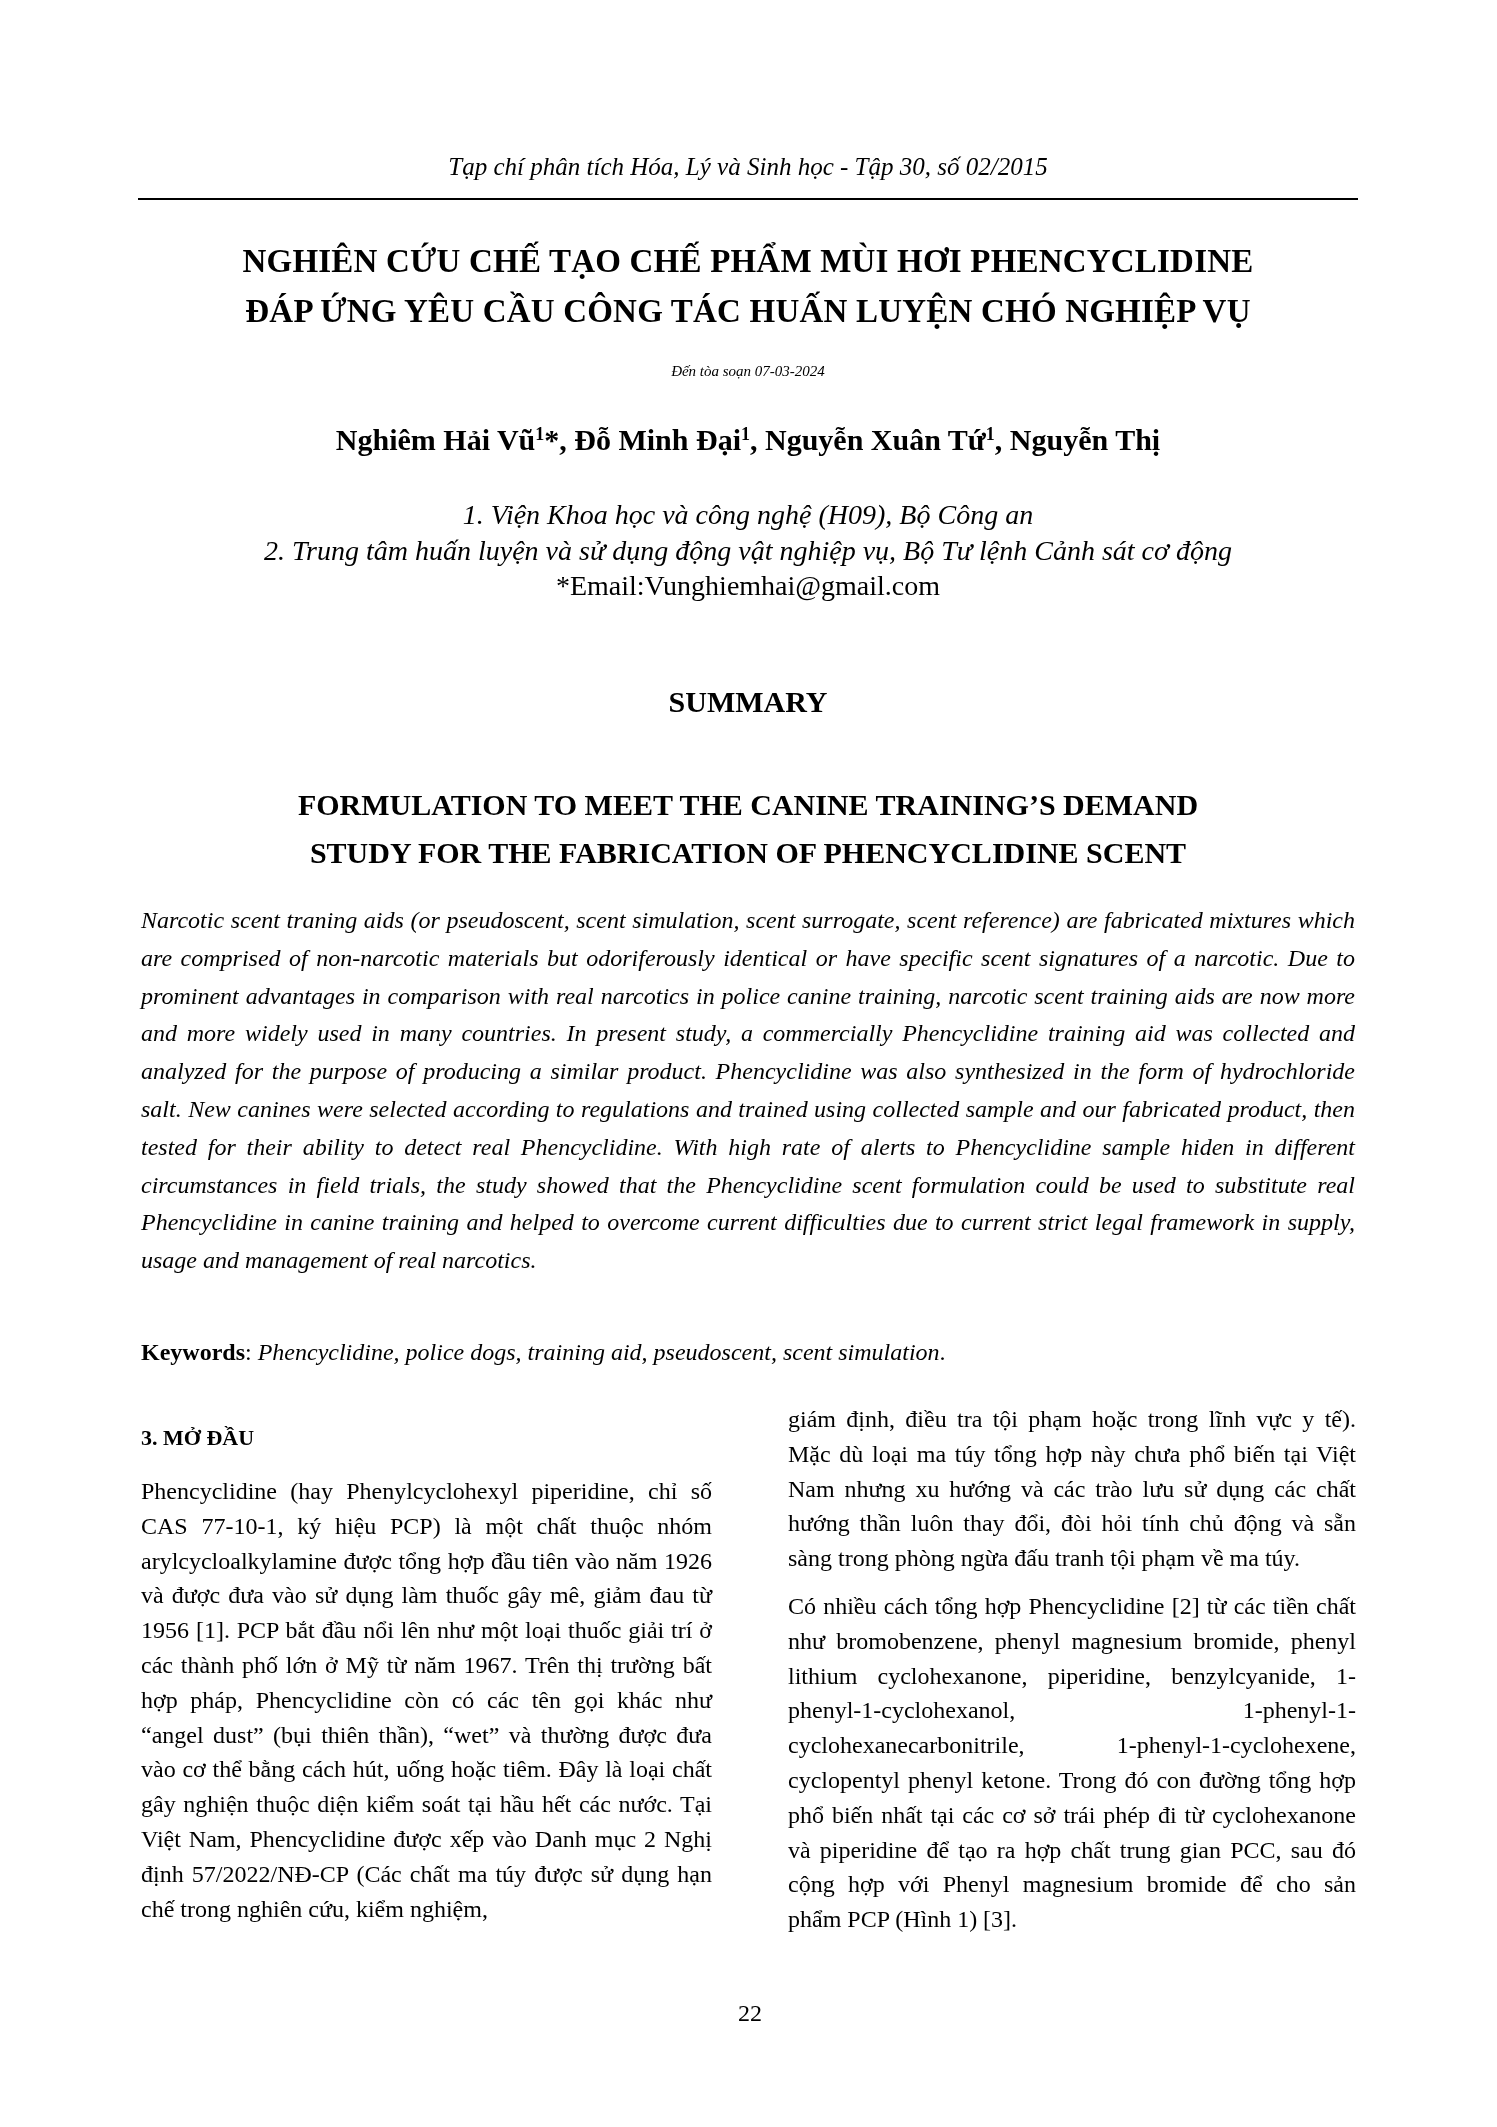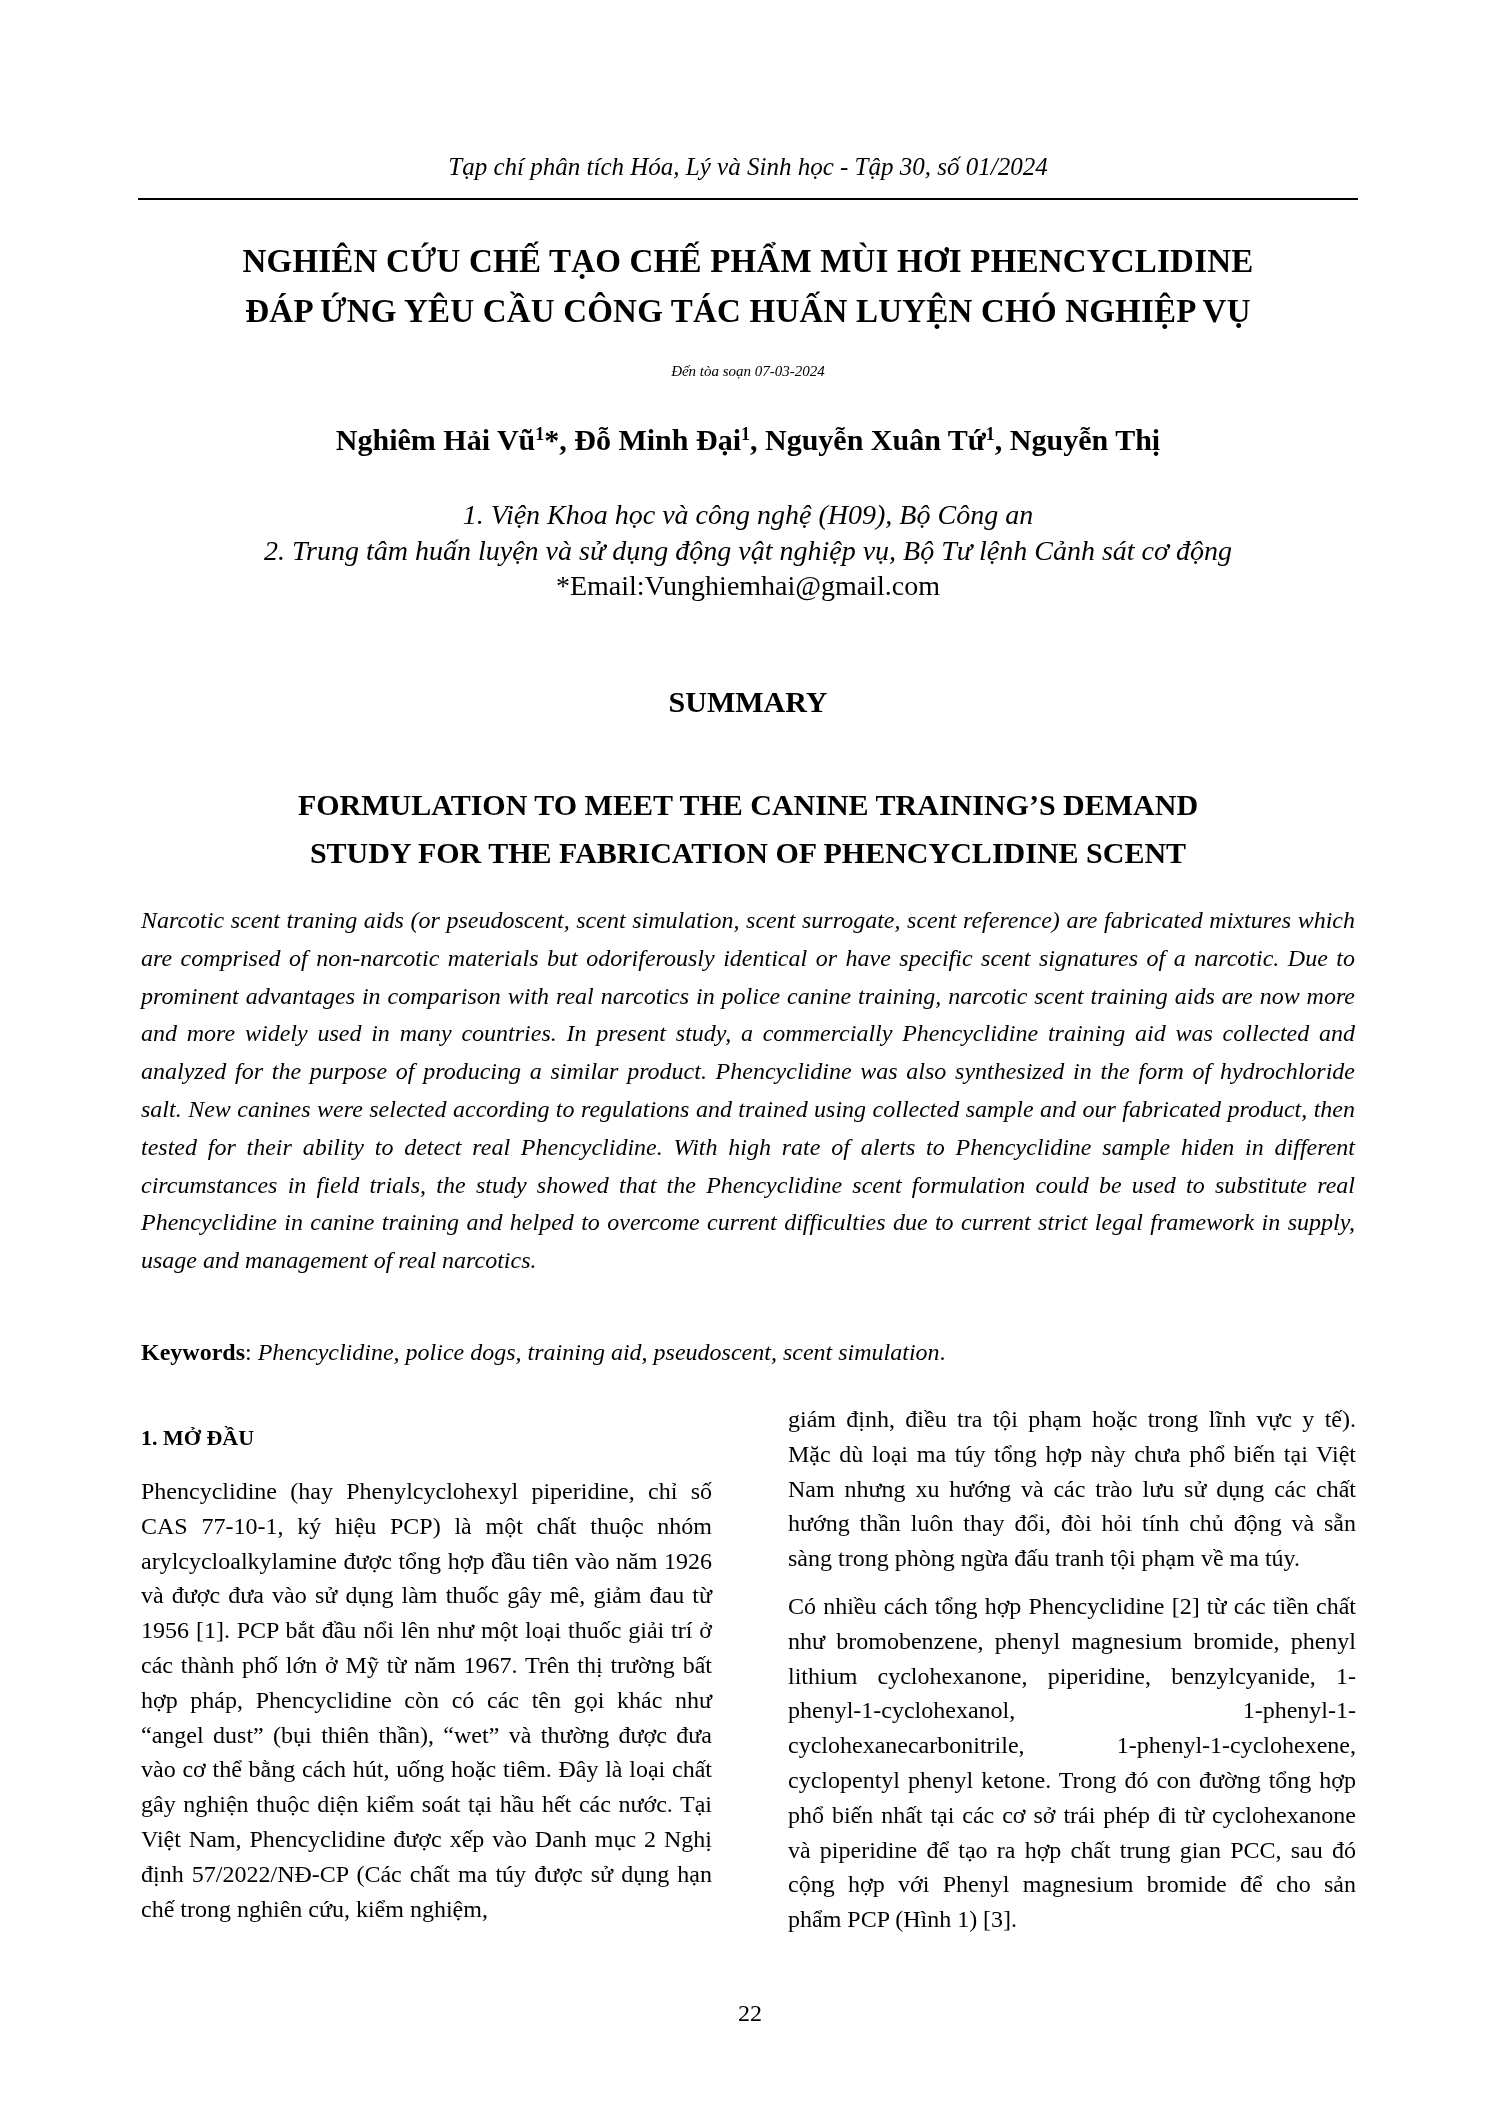--- a/index.html
+++ b/index.html
@@ -58,21 +58,21 @@
     }
     .col p { margin: 0 0 13px 0; }
     .page-number {
       left: 700px; top: 1999px; width: 100px; text-align: center;
       font-size: 24px; line-height: 28px;
     }
   </style>
 </head>
 <body>
 
-<div class="abs center journal-header">Tạp chí phân tích Hóa, Lý và Sinh học - Tập 30, số 01/2024</div>
+<div class="abs center journal-header">Tạp chí phân tích Hóa, Lý và Sinh học - Tập 30, số 02/2015</div>
 <div class="abs header-rule"></div>
 
 <div class="abs center title">
   <div>NGHIÊN CỨU CHẾ TẠO CHẾ PHẨM MÙI HƠI PHENCYCLIDINE</div>
   <div>ĐÁP ỨNG YÊU CẦU CÔNG TÁC HUẤN LUYỆN CHÓ NGHIỆP VỤ</div>
 </div>
 
 <div class="abs center received">Đến tòa soạn 07-03-2024</div>
 
 <div class="abs center authors">
@@ -91,21 +91,21 @@
 
 <div class="abs center en-title">
   <div>FORMULATION TO MEET THE CANINE TRAINING’S DEMAND</div>
   <div>STUDY FOR THE FABRICATION OF PHENCYCLIDINE SCENT</div>
 </div>
 
 <div class="abs abstract">Narcotic scent traning aids (or pseudoscent, scent simulation, scent surrogate, scent reference) are fabricated mixtures which are comprised of non-narcotic materials but odoriferously identical or have specific scent signatures of a narcotic. Due to prominent advantages in comparison with real narcotics in police canine training, narcotic scent training aids are now more and more widely used in many countries. In present study, a commercially Phencyclidine training aid was collected and analyzed for the purpose of producing a similar product. Phencyclidine was also synthesized in the form of hydrochloride salt. New canines were selected according to regulations and trained using collected sample and our fabricated product, then tested for their ability to detect real Phencyclidine. With high rate of alerts to Phencyclidine sample hiden in different circumstances in field trials, the study showed that the Phencyclidine scent formulation could be used to substitute real Phencyclidine in canine training and helped to overcome current difficulties due to current strict legal framework in supply, usage and management of real narcotics.</div>
 
 <div class="abs keywords"><b>Keywords</b><span>: </span><span class="kw-text">Phencyclidine, police dogs, training aid, pseudoscent, scent simulation</span><span>.</span></div>
 
-<div class="abs section-heading">1. MỞ ĐẦU</div>
+<div class="abs section-heading">3. MỞ ĐẦU</div>
 
 <div class="abs col col-left">
   <p>Phencyclidine (hay Phenylcyclohexyl piperidine, chỉ số CAS 77-10-1, ký hiệu PCP) là một chất thuộc nhóm arylcycloalkylamine được tổng hợp đầu tiên vào năm 1926 và được đưa vào sử dụng làm thuốc gây mê, giảm đau từ 1956 [1]. PCP bắt đầu nổi lên như một loại thuốc giải trí ở các thành phố lớn ở Mỹ từ năm 1967. Trên thị trường bất hợp pháp, Phencyclidine còn có các tên gọi khác như “angel dust” (bụi thiên thần), “wet” và thường được đưa vào cơ thể bằng cách hút, uống hoặc tiêm. Đây là loại chất gây nghiện thuộc diện kiểm soát tại hầu hết các nước. Tại Việt Nam, Phencyclidine được xếp vào Danh mục 2 Nghị định 57/2022/NĐ-CP (Các chất ma túy được sử dụng hạn chế trong nghiên cứu, kiểm nghiệm,</p>
 </div>
 
 <div class="abs col col-right">
   <p>giám định, điều tra tội phạm hoặc trong lĩnh vực y tế). Mặc dù loại ma túy tổng hợp này chưa phổ biến tại Việt Nam nhưng xu hướng và các trào lưu sử dụng các chất hướng thần luôn thay đổi, đòi hỏi tính chủ động và sẵn sàng trong phòng ngừa đấu tranh tội phạm về ma túy.</p>
   <p>Có nhiều cách tổng hợp Phencyclidine [2] từ các tiền chất như bromobenzene, phenyl magnesium bromide, phenyl lithium cyclohexanone, piperidine, benzylcyanide, 1-phenyl-1-cyclohexanol, 1-phenyl-1-cyclohexanecarbonitrile, 1-phenyl-1-cyclohexene, cyclopentyl phenyl ketone. Trong đó con đường tổng hợp phổ biến nhất tại các cơ sở trái phép đi từ cyclohexanone và piperidine để tạo ra hợp chất trung gian PCC, sau đó cộng hợp với Phenyl magnesium bromide để cho sản phẩm PCP (Hình 1) [3].</p>
 </div>
 

